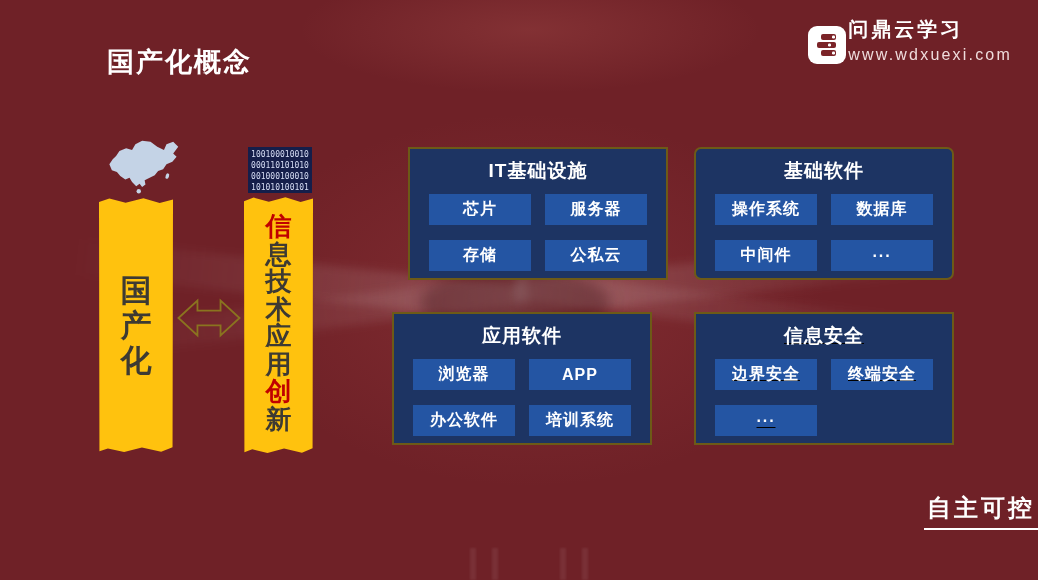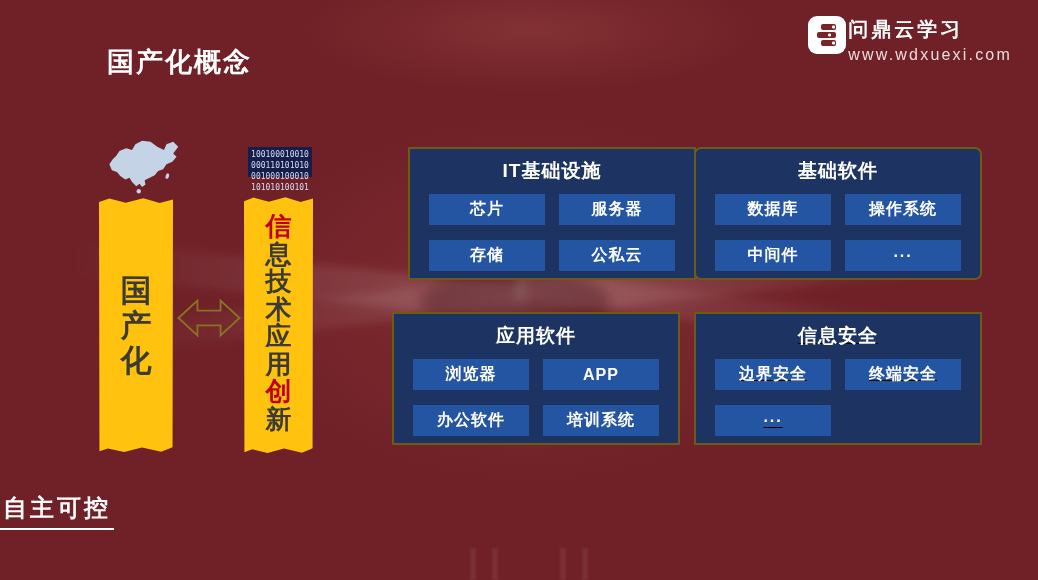--- a/index.html
+++ b/index.html
@@ -24,58 +24,58 @@
   .blade.b4{left:515px;top:296px;width:435px;height:30px;transform:rotate(7deg);
     background:linear-gradient(to right,rgba(215,195,198,0.18),rgba(215,195,198,0));}
   .hub{left:420px;top:268px;width:190px;height:70px;border-radius:50%;filter:blur(7px);
     background:rgba(55,10,15,0.35);}
   .bbar{position:absolute;top:548px;height:32px;width:6px;background:rgba(255,255,255,0.07);filter:blur(1px);}
   .bbar.p1{left:470px;} .bbar.p2{left:492px;} .bbar.p3{left:560px;} .bbar.p4{left:582px;}
 
   
   .page-title{position:absolute;left:62px;top:44px;font-size:27px;font-weight:bold;
     color:#ffffff;letter-spacing:2px;z-index:3;margin-left:45px;}
-  .logo{position:absolute;right:26px;top:16px;display:flex;gap:2px;align-items:flex-start;z-index:3;}
+  .logo{position:absolute;right:26px;top:16px;display:flex;gap:2px;align-items:flex-end;z-index:3;}
   .logo-badge{width:38px;height:38px;background:#ffffff;border-radius:9px;
     display:flex;align-items:center;justify-content:center;}
   .logo-text{display:flex;flex-direction:column;}
   .logo-name{font-size:20px;font-weight:bold;color:#ffffff;letter-spacing:3px;}
   .logo-url{font-size:16px;color:#efdcdc;letter-spacing:2.2px;margin-top:3px;}
 
   
   .china-map{position:absolute;left:106px;top:134px;width:84px;height:64px;z-index:2;}
-  .binary{position:absolute;left:248px;top:147px;width:64px;height:30px;z-index:2;
+  .binary{position:absolute;left:248px;top:147px;width:64px;height:46px;z-index:2;
     background:#151e4a;color:#d7def5;font-family:"DejaVu Sans Mono",monospace;
     font-size:8px;line-height:11px;text-align:center;padding-top:2px;box-sizing:border-box;}
   .banner{position:absolute;background:#ffc20e;display:flex;flex-direction:column;
     align-items:center;z-index:2;
     clip-path:polygon(0 2%,14% .6%,36% 2.2%,60% .5%,82% 2.3%,100% 1%,
                       99.4% 97.8%,84% 99.5%,58% 97.9%,34% 99.6%,12% 98.2%,.6% 99.3%);}
   .banner1{left:99px;top:197px;width:74px;height:256px;justify-content:center;}
   .banner2{left:244px;top:196px;width:69px;height:258px;justify-content:flex-start;padding-top:17px;box-sizing:border-box;}
   .banner .ch{font-weight:bold;color:#3d3a33;}
   .banner1 .ch{font-size:31px;line-height:35px;}
   .banner2 .ch{font-size:26px;line-height:27.5px;}
   .banner .ch.red{color:#c00000;}
   .arrow{position:absolute;left:176px;top:288px;width:66px;height:60px;z-index:2;}
 
   
-  .module-box{position:absolute;width:288px;height:133px;background:#1d3463;
+  .module-box{position:absolute;width:260px;height:133px;background:#1d3463;
     border:2px solid #6d5a17;box-sizing:border-box;z-index:2;}
   .pos-0{left:408px;top:147px;} .pos-1{left:694px;top:147px;border-radius:7px;}
   .pos-2{left:392px;top:312px;} .pos-3{left:694px;top:312px;text-decoration:underline;}
   .module-title{text-align:center;color:#ffffff;font-size:19px;font-weight:bold;
     margin-top:9px;letter-spacing:1px;}
   .module-items{display:grid;grid-template-columns:1fr 1fr;column-gap:14px;row-gap:15px;
     padding:10px 19px 0;}
   .module-item{height:31px;background:#2455a3;color:#ffffff;font-size:16px;font-weight:bold;
     display:flex;align-items:center;justify-content:center;letter-spacing:1px;}
 
   
-  .footer{position:absolute;left:0;right:0;top:492px;text-align:left;z-index:2;}
+  .footer{position:absolute;left:0;right:0;top:492px;text-align:right;z-index:2;}
   .footer span{display:inline-block;font-size:24px;font-weight:bold;color:#ffffff;
     letter-spacing:3px;border-bottom:2px solid #ffffff;padding:0 3px 4px;}
 </style>
 </head>
 <body>
 
 <div class="stage">
 
   <div class="bg-layer bg-ellipse"></div>
   <div class="bg-layer bg-top"></div>
@@ -151,22 +151,22 @@
           <div class="module-item">芯片</div>
           <div class="module-item">服务器</div>
           <div class="module-item">存储</div>
           <div class="module-item">公私云</div>
         </div>
   </div>
 
   <div class="module-box pos-1">
     <div class="module-title">基础软件</div>
     <div class="module-items">
+          <div class="module-item">操作系统</div>
           <div class="module-item">数据库</div>
-          <div class="module-item">操作系统</div>
           <div class="module-item">中间件</div>
           <div class="module-item">···</div>
         </div>
   </div>
 
   <div class="module-box pos-2">
     <div class="module-title">应用软件</div>
     <div class="module-items">
           <div class="module-item">浏览器</div>
           <div class="module-item">APP</div>

